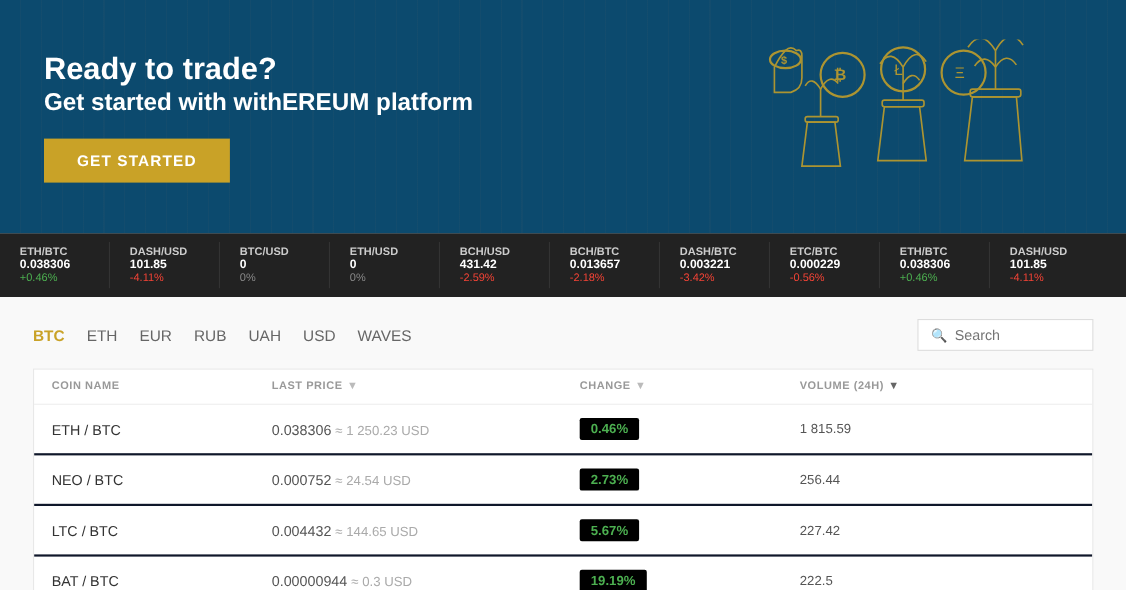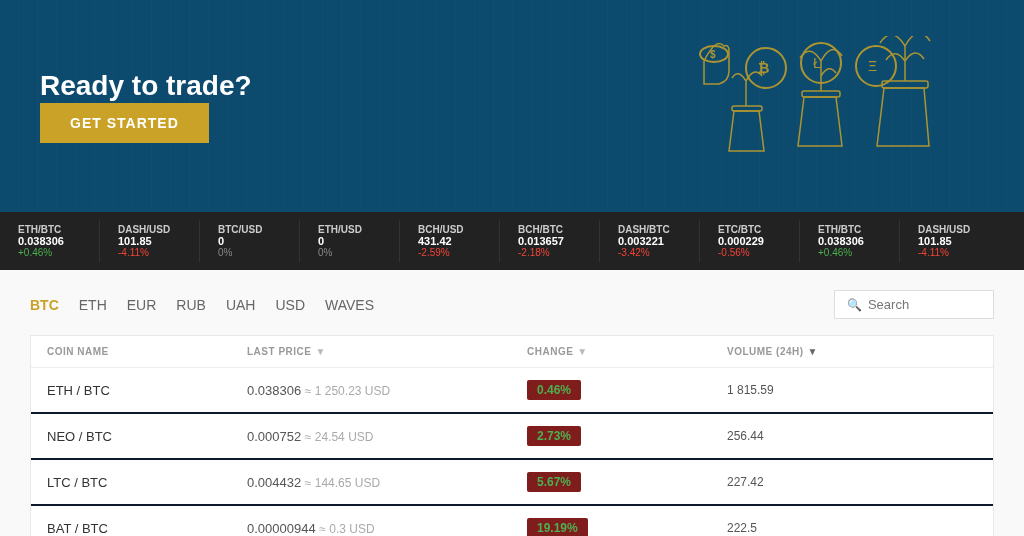--- a/index.html
+++ b/index.html
@@ -154,36 +154,39 @@
     .cell-coin { font-size: 13px; color: #333; font-weight: 500; }
     .cell-price { font-size: 13px; color: #555; }
     .cell-price .approx { color: #aaa; font-size: 12px; }
     .cell-change {
       display: inline-block;
       padding: 3px 10px;
       font-size: 12px;
       font-weight: 600;
       border-radius: 2px;
     }
-    .cell-change.up { background: #7f1d1d; color: #4caf50; text-align: center; }
+    .cell-change.up { background: #000000; color: #4caf50; text-align: center; }
     .cell-volume { font-size: 12px; color: #555; }
 
     
     .table-wrapper { overflow-y: auto; max-height: 320px; }
     .table-wrapper::-webkit-scrollbar { width: 6px; }
     .table-wrapper::-webkit-scrollbar-track { background: #f1f1f1; }
     .table-wrapper::-webkit-scrollbar-thumb { background: #ccc; }
   </style>
 </head>
 <body>
 
 <div class="hero">
   <div class="hero-chart-bg"></div>
   <div class="hero-left">
     <div class="hero-title">Ready to trade?</div>
+    <div class="hero-subtitle">
+      <span>Get started with </span><span style="font-weight:700;">withEREUM</span><span> platform</span>
+    </div>
     <button class="btn-get-started">GET STARTED</button>
   </div>
   <div class="hero-right">
 
     <svg width="320" height="140" viewBox="0 0 320 140">
 
       <g transform="translate(20,0)">
         <ellipse cx="30" cy="18" rx="14" ry="8" fill="none" stroke="#c9a227" stroke-width="2"></ellipse>
         <text x="26" y="22" fill="#c9a227" font-size="10" font-weight="bold">$</text>
 

